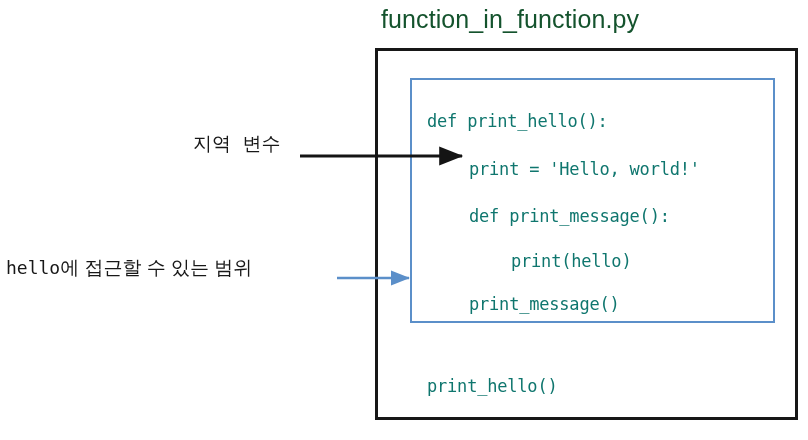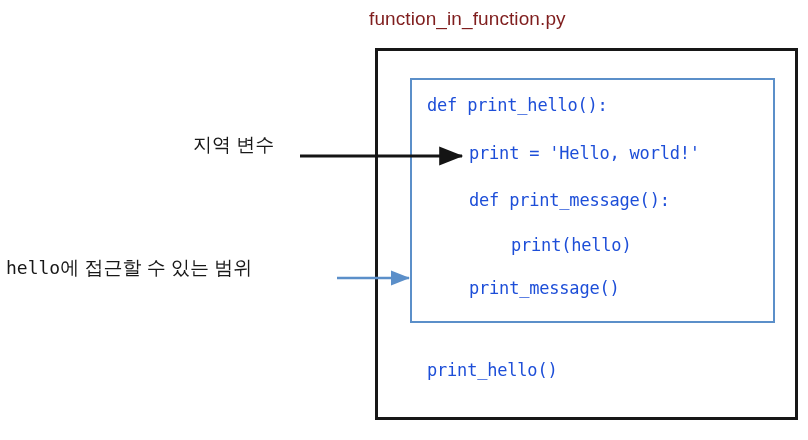--- a/index.html
+++ b/index.html
@@ -16,27 +16,27 @@
   }
   #stage {
     position: relative;
     width: 808px;
     height: 440px;
   }
 
   
   .file-title {
     position: absolute;
-    left: 369px;
+    left: 381px;
     top: 6px;
     font-family: "Liberation Sans", sans-serif;
-    font-size: 19px;
+    font-size: 25px;
     line-height: 26px;
     letter-spacing: 0.1px;
-    color: #7f1d1d;
+    color: #14532d;
     white-space: nowrap;
   }
 
   
   .module-box {
     position: absolute;
     left: 375px;
     top: 48px;
     width: 423px;
     height: 372px;
@@ -54,23 +54,24 @@
     border: 2px solid #5b8fc9;
     background: transparent;
   }
 
   
   .code-line {
     position: absolute;
     font-family: "DejaVu Sans Mono", "Liberation Mono", monospace;
     font-size: 17px;
     line-height: 22px;
-    color: #1d4ed8;
+    color: #0f766e;
     white-space: pre;
     letter-spacing: -0.2px;
+    margin-top: 16px;
   }
   .code-line.l0 { left: 427px; }
   .code-line.l1 { left: 469px; }
   .code-line.l2 { left: 511px; }
 
   .ln-0 { top: 94px; }
   .ln-1 { top: 142px; }
   .ln-2 { top: 189px; }
   .ln-3 { top: 234px; text-align: center; }
   .ln-4 { top: 277px; }
@@ -78,21 +79,21 @@
 
   
   .annot-label {
     position: absolute;
     font-size: 19px;
     line-height: 24px;
     color: #181818;
     white-space: nowrap;
   }
   .annot-label.korean {
-    font-family: Liberation Sans, sans-serif;
+    font-family: Liberation Mono, monospace;
   }
   .annot-local {
     left: 193px;
     top: 133px;
   }
   .annot-scope {
     left: 6px;
     top: 256px;
     font-family: "DejaVu Sans Mono", "Liberation Mono", monospace;
     font-size: 18px;

